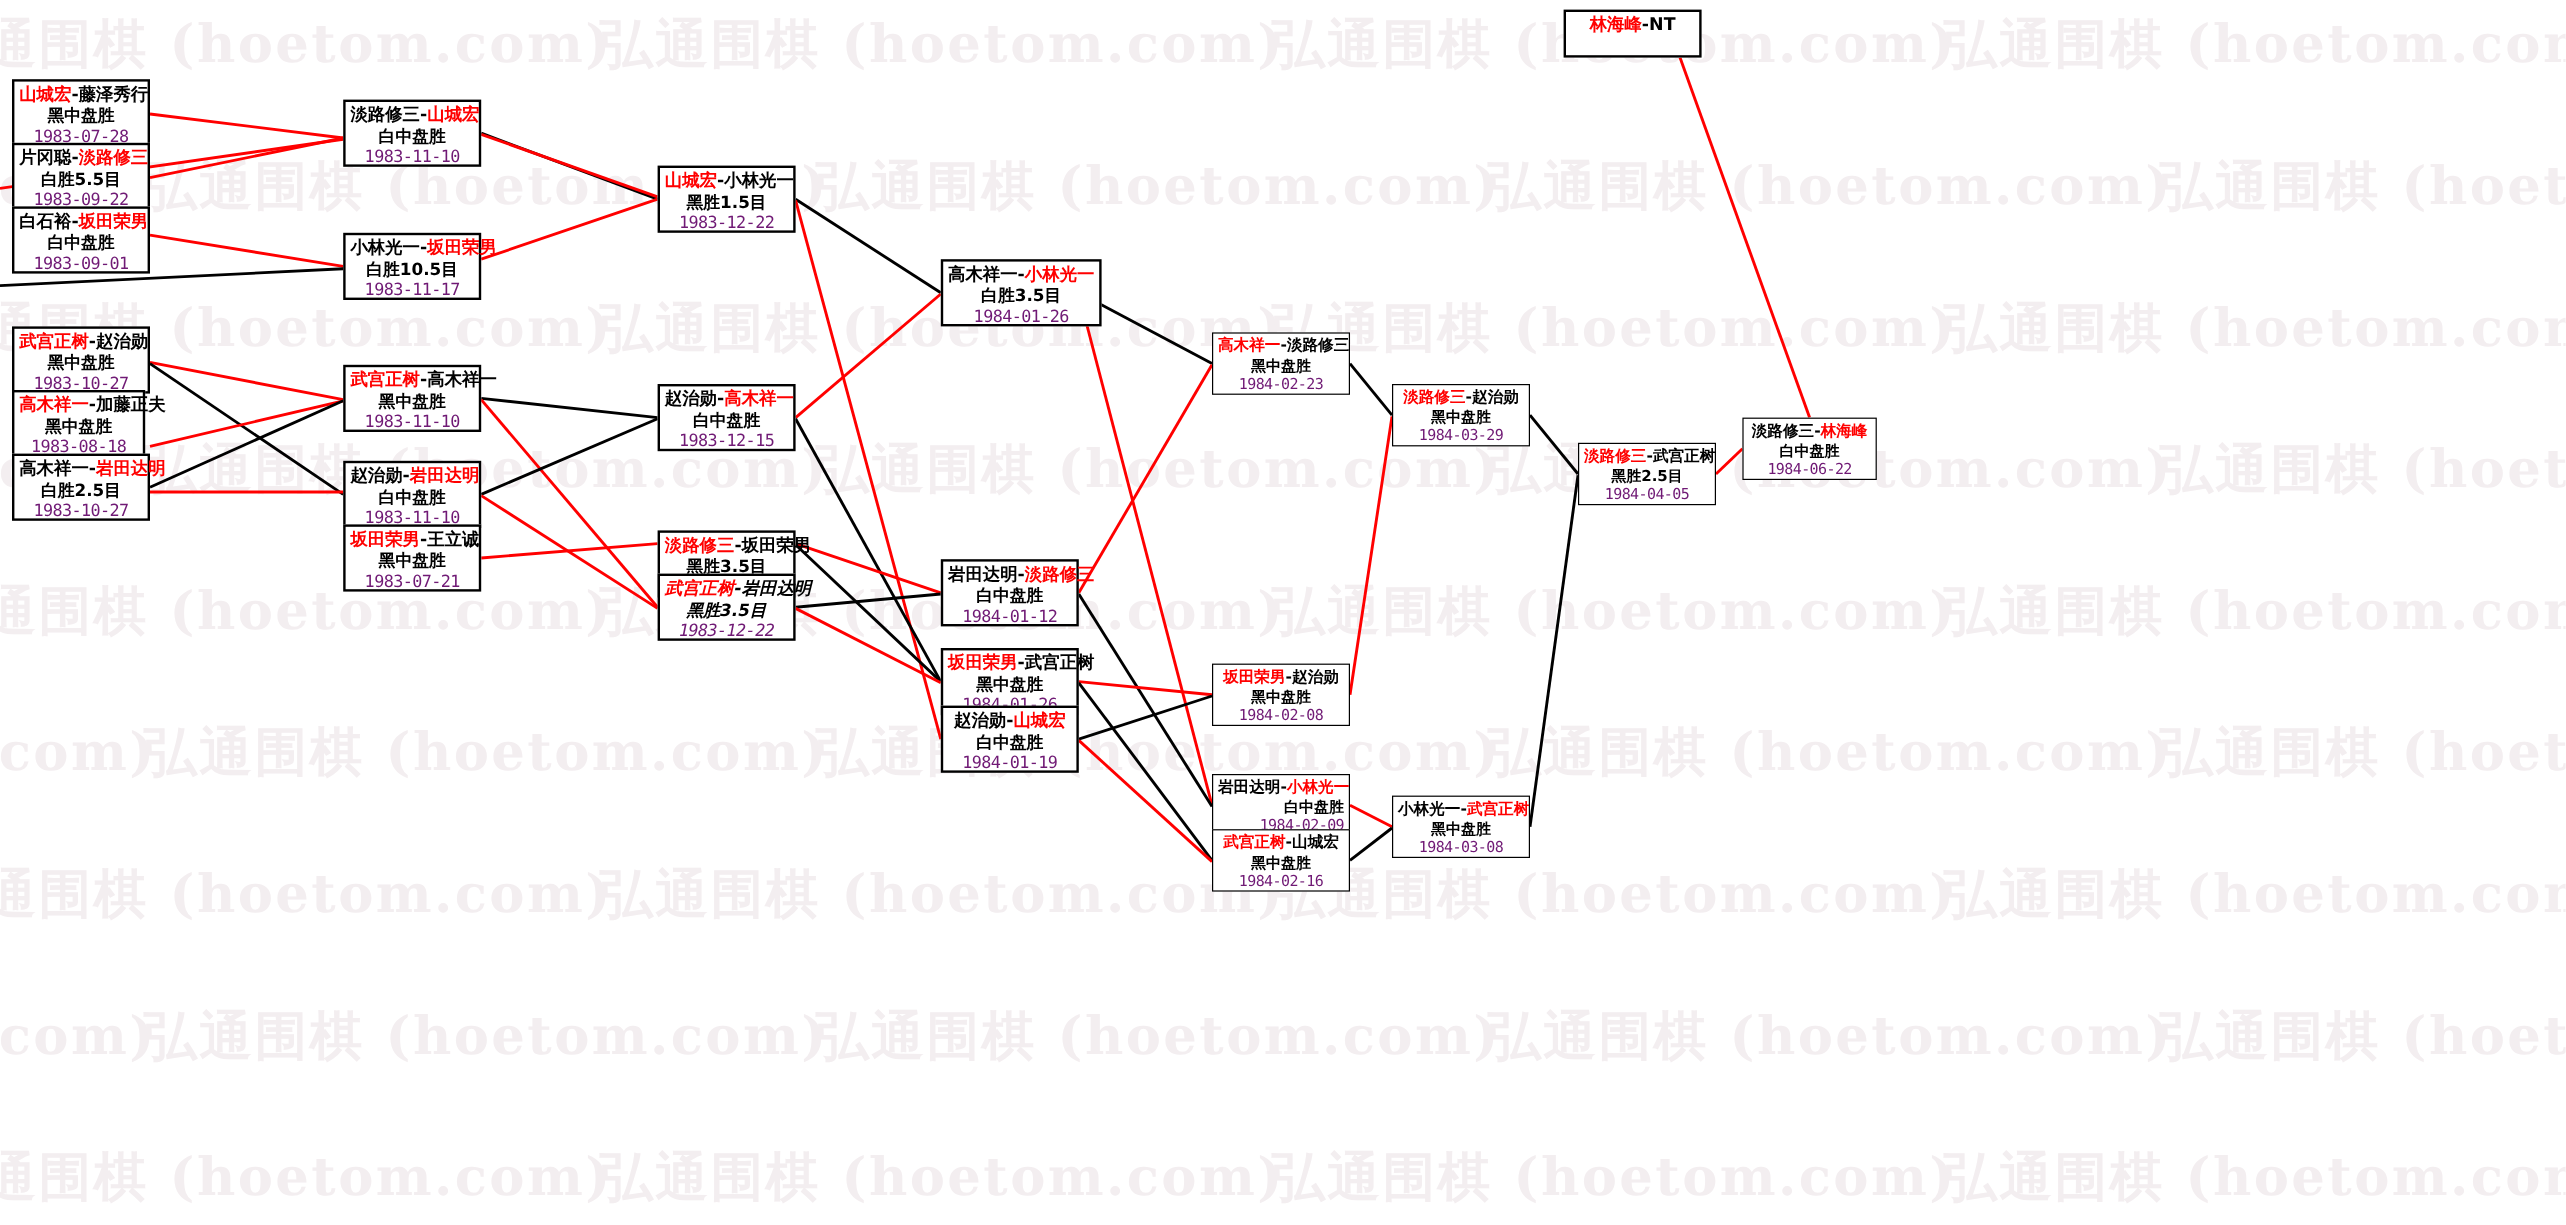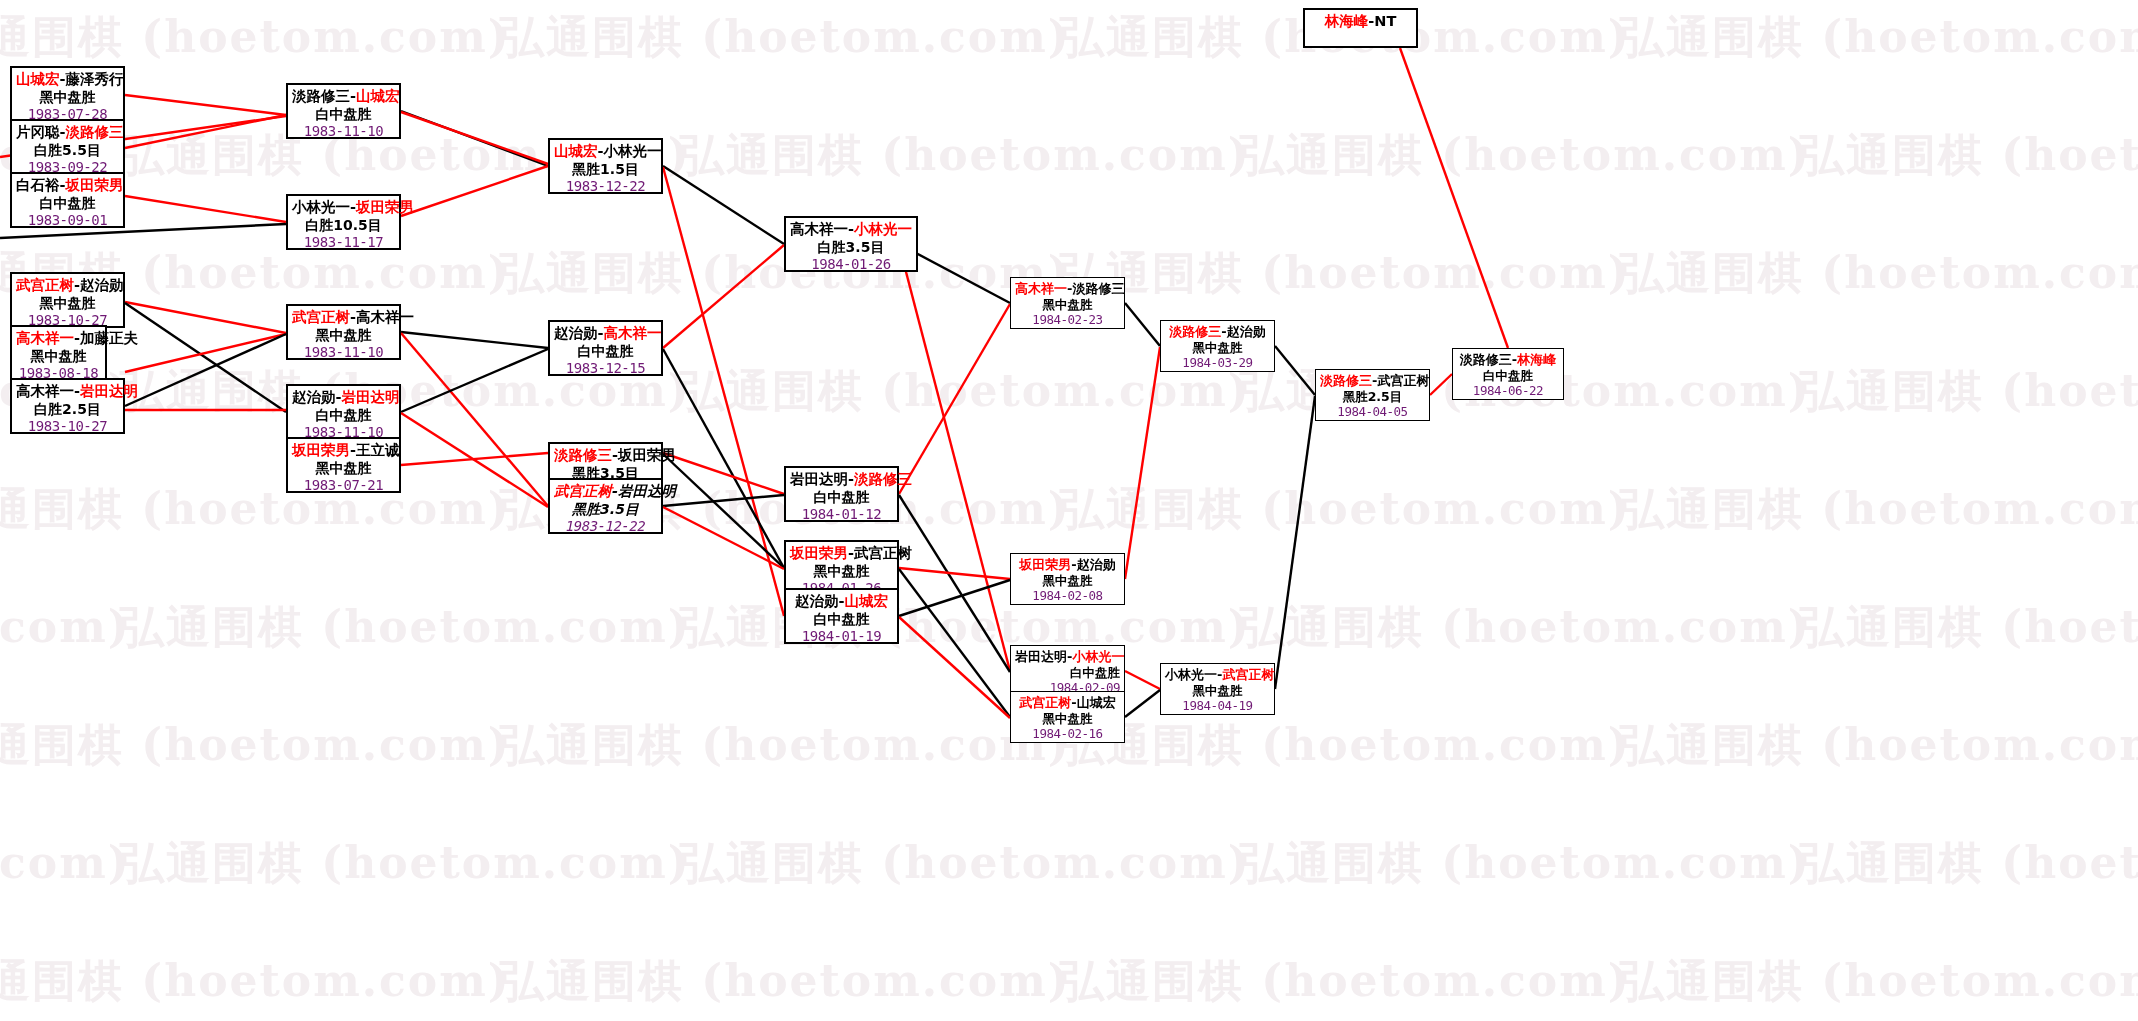--- a/index.html
+++ b/index.html
@@ -162,21 +162,21 @@
       <div class="node" style="left: 10px; top: 172px; width: 115px; height: 56px;">
         <span class="ln pair"><span>白石裕</span><span>-</span><span class="w">坂田荣男</span></span>
         <span class="ln res">白中盘胜</span>
         <span class="ln date">1983-09-01</span>
       </div>
       <div class="node" style="left: 10px; top: 272px; width: 115px; height: 56px;">
         <span class="ln pair"><span class="w">武宫正树</span><span>-</span><span>赵治勋</span></span>
         <span class="ln res">黑中盘胜</span>
         <span class="ln date">1983-10-27</span>
       </div>
-      <div class="node" style="left: 10px; top: 325px; width: 97px; height: 56px;">
+      <div class="node" style="left: 10px; top: 325px; width: 111px; height: 56px;">
         <span class="ln pair"><span class="w">高木祥一</span><span>-</span><span>加藤正夫</span></span>
         <span class="ln res">黑中盘胜</span>
         <span class="ln date">1983-08-18</span>
       </div>
       <div class="node" style="left: 10px; top: 378px; width: 115px; height: 56px;">
         <span class="ln pair"><span>高木祥一</span><span>-</span><span class="w">岩田达明</span></span>
         <span class="ln res">白胜2.5目</span>
         <span class="ln date">1983-10-27</span>
       </div>
       <div class="node" style="left: 286px; top: 83px; width: 115px; height: 56px;">
@@ -265,21 +265,21 @@
         <span class="ln date">1984-02-16</span>
       </div>
       <div class="node thin small" style="left: 1160px; top: 320px; width: 115px; height: 52px;">
         <span class="ln pair"><span class="w">淡路修三</span><span>-</span><span>赵治勋</span></span>
         <span class="ln res">黑中盘胜</span>
         <span class="ln date">1984-03-29</span>
       </div>
       <div class="node thin small" style="left: 1160px; top: 663px; width: 115px; height: 52px;">
         <span class="ln pair"><span>小林光一</span><span>-</span><span class="w">武宫正树</span></span>
         <span class="ln res">黑中盘胜</span>
-        <span class="ln date">1984-04-19</span>
+        <span class="ln date">1984-03-08</span>
       </div>
       <div class="node thin small" style="left: 1315px; top: 369px; width: 115px; height: 52px;">
         <span class="ln pair"><span class="w">淡路修三</span><span>-</span><span>武宫正树</span></span>
         <span class="ln res">黑胜2.5目</span>
         <span class="ln date">1984-04-05</span>
       </div>
       <div class="node thin small" style="left: 1452px; top: 348px; width: 112px; height: 52px;">
         <span class="ln pair"><span>淡路修三</span><span>-</span><span class="w">林海峰</span></span>
         <span class="ln res">白中盘胜</span>
         <span class="ln date">1984-06-22</span>

